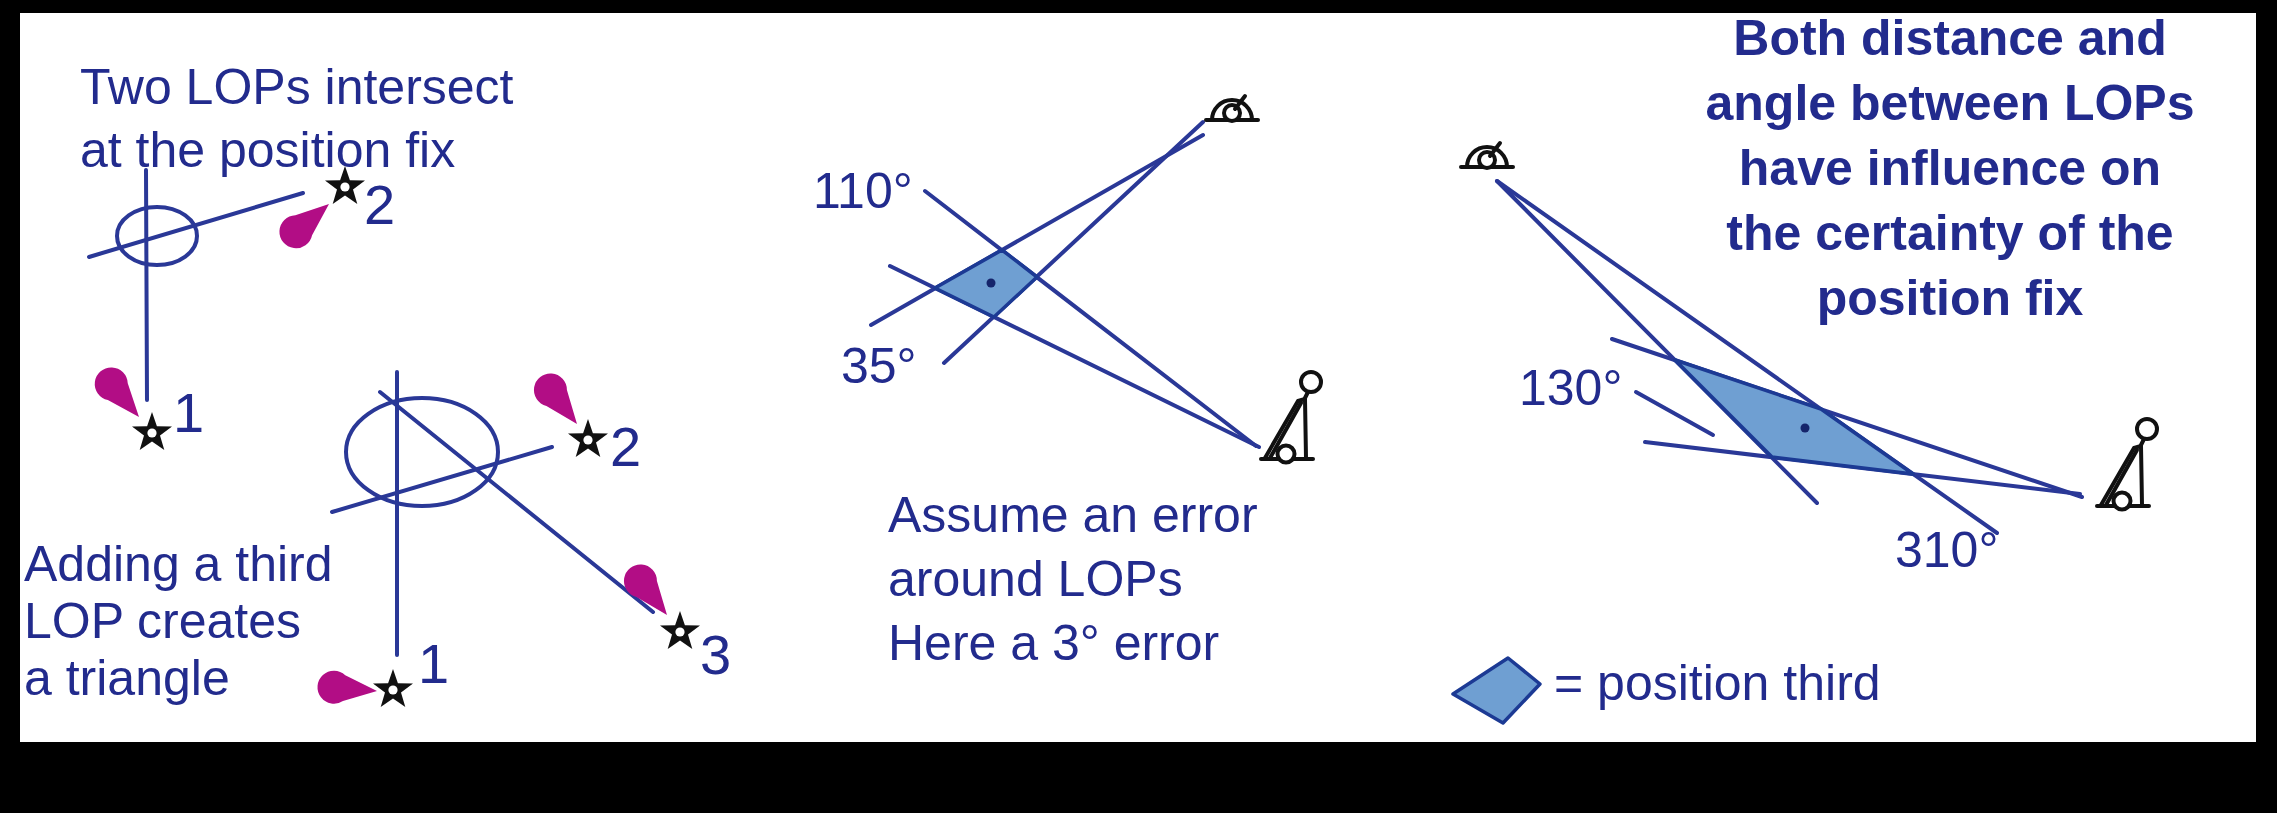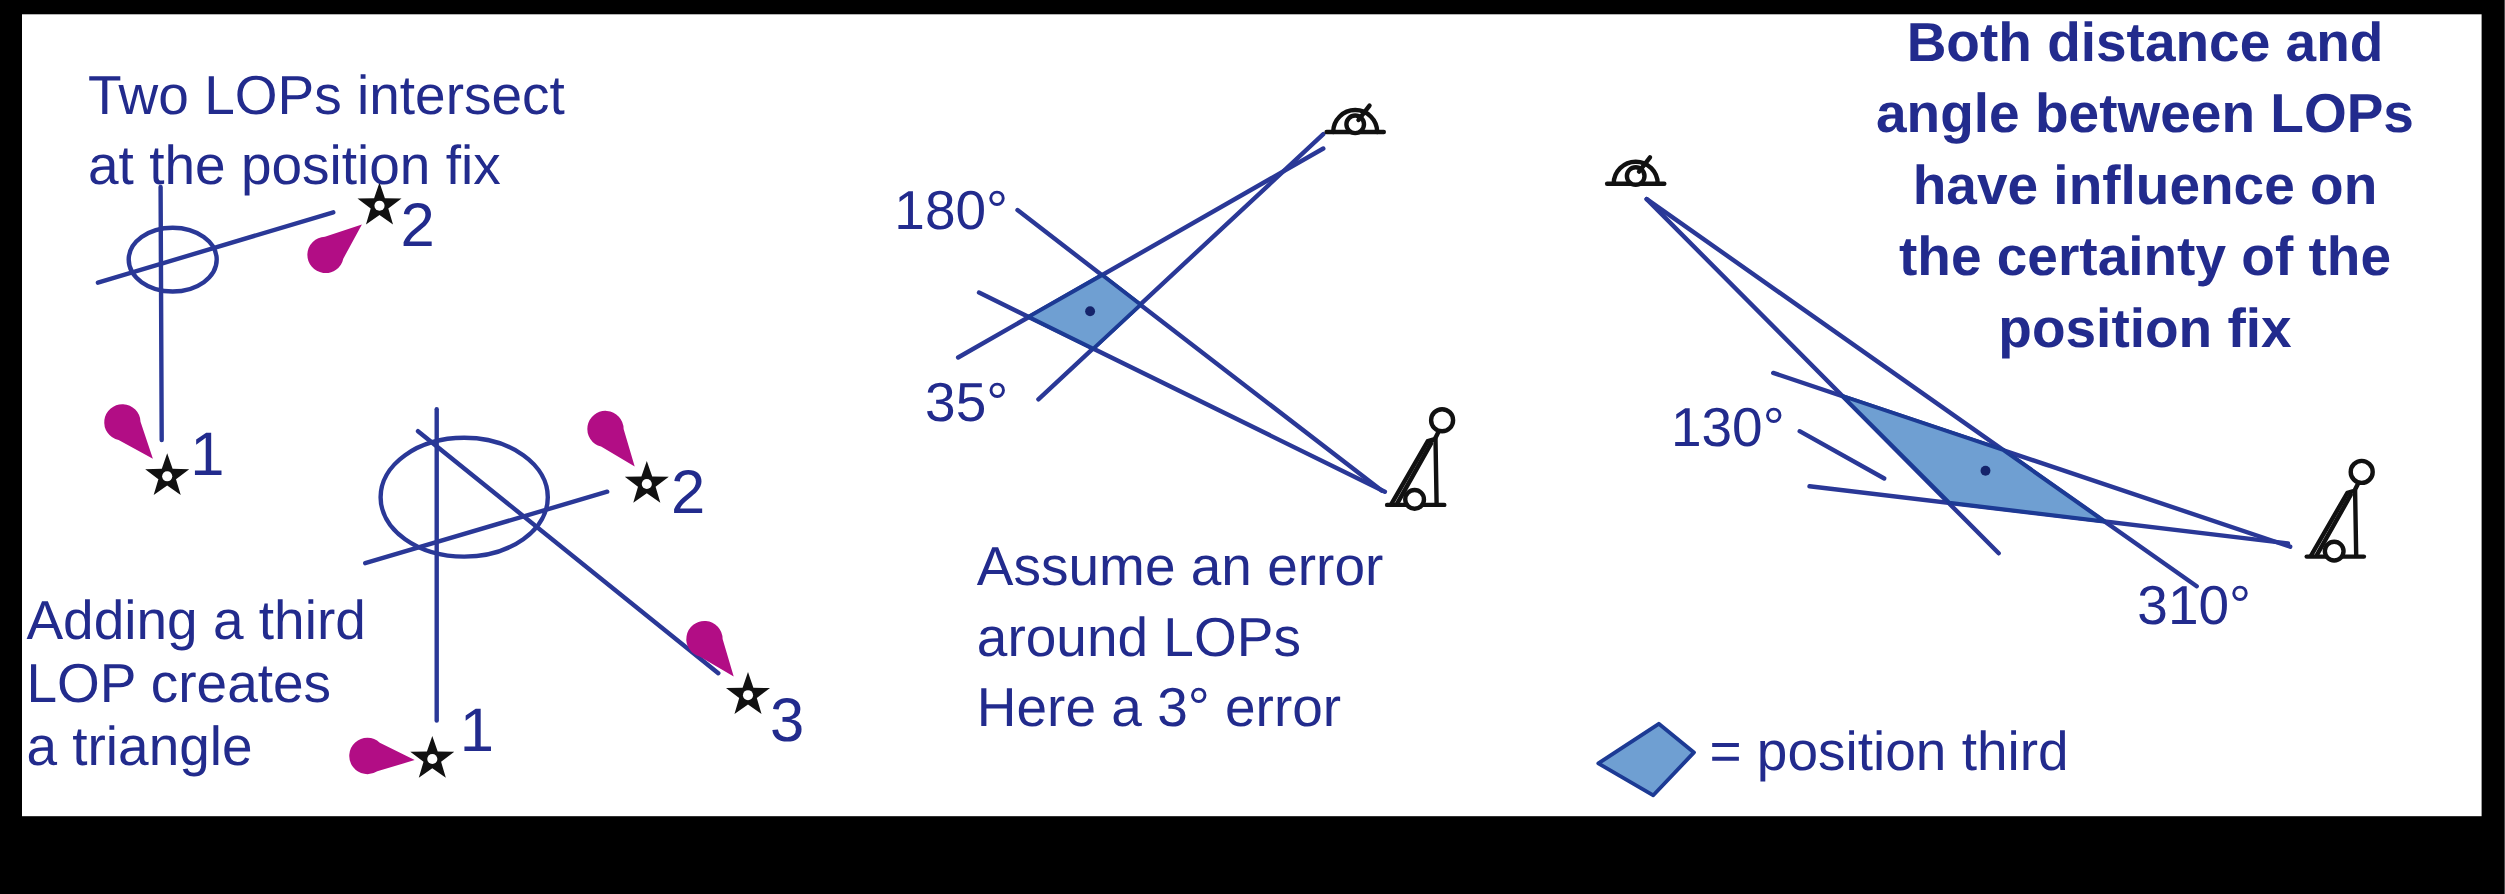--- a/index.html
+++ b/index.html
@@ -107,26 +107,26 @@
 <div class="txt" style="left:24px;top:536px;line-height:57px;">Adding a third
 LOP creates
 a triangle</div>
 
 <div class="num" style="left:364px;top:177px;">2</div>
 <div class="num" style="left:173px;top:385px;">1</div>
 <div class="num" style="left:610px;top:419px;">2</div>
 <div class="num" style="left:700px;top:627px;">3</div>
 <div class="num" style="left:418px;top:636px;">1</div>
 
-<div class="deg" style="left:813px;top:163px;">180°</div>
+<div class="deg" style="left:813px;top:163px;">110°</div>
 <div class="deg" style="left:841px;top:338px;">35°</div>
 <div class="txt" style="left:888px;top:483px;line-height:64px;">Assume an error
 around LOPs
 Here a 3° error</div>
 
 <div class="txt center" style="left:1640px;top:6px;width:620px;line-height:65px;font-weight:bold;">Both distance and
 angle between LOPs
 have influence on
 the certainty of the
 position fix</div>
 <div class="deg" style="left:1519px;top:360px;">130°</div>
-<div class="deg" style="left:1895px;top:522px;margin-left:48px;">310°</div>
+<div class="deg" style="left:1895px;top:522px;">310°</div>
 <div class="txt" style="left:1554px;top:652px;">= position third</div>
 
 </body></html>

